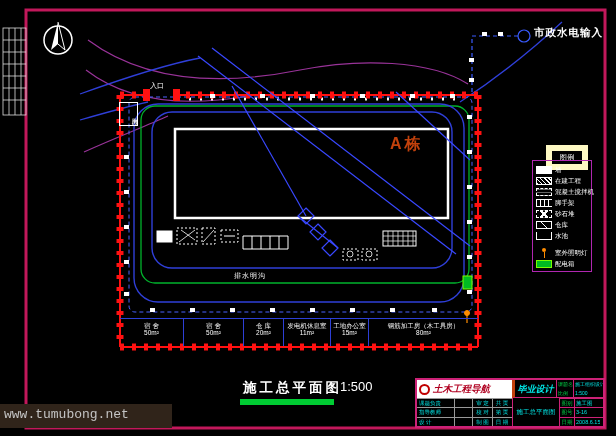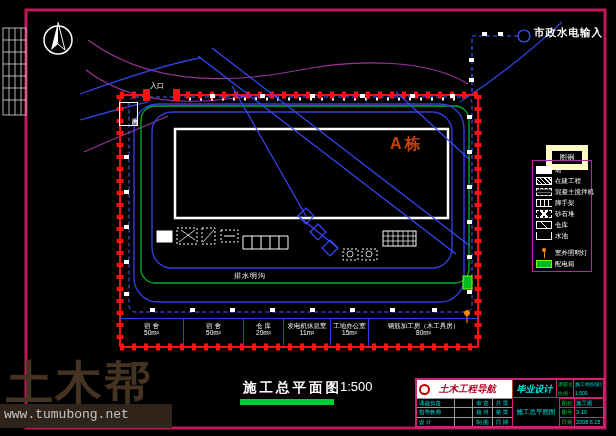--- a/index.html
+++ b/index.html
@@ -52,25 +52,25 @@
   
   .cap-title{left:243px;top:379px;font-size:13.5px;font-weight:bold;letter-spacing:3px;}
   .cap-scale{left:340px;top:379px;font-size:13px;}
   .cap-bar{position:absolute;left:240px;top:399px;width:94px;height:6px;background:#00cc33;}
 
   
   .tb{position:absolute;left:415px;top:378px;width:190px;height:50px;border:2px solid #cc2277;
       box-sizing:border-box;}
   .tb *{box-sizing:border-box;}
   .tb-logo{position:absolute;left:0;top:0;width:95px;height:18px;background:#fff;
-      display:flex;align-items:center;gap:9px;padding-left:2px;}
+      display:flex;align-items:center;gap:3px;padding-left:2px;}
   .tb-logo-circle{width:11px;height:11px;border:2px solid #c00000;border-radius:50%;flex:none;}
   .tb-logo-text{color:#b00020;font-size:9.5px;font-weight:bold;font-style:italic;
       font-family:"Liberation Serif",serif;white-space:nowrap;}
-  .tb-stage{position:absolute;left:95px;top:0;width:44px;height:18px;border-left:1px solid #c2410c;
+  .tb-stage{position:absolute;left:95px;top:0;width:44px;height:18px;border-left:3px solid #c2410c;
       border-bottom:1px solid #cc2277;color:#00e5e5;font-size:9px;font-weight:bold;font-style:italic;
       text-align:center;line-height:18px;}
   .tb-proj{position:absolute;left:139px;top:0;width:47px;height:18px;border-left:1px solid #cc2277;
       border-bottom:1px solid #cc2277;font-size:5px;line-height:9px;}
   .tb-proj .pr{display:flex;height:9px;overflow:hidden;}
   .tb-proj .pl{color:#00cc44;width:17px;flex:none;border-right:1px solid #cc2277;padding-left:1px;}
   .tb-proj .pv{color:#00e5e5;white-space:nowrap;padding-left:1px;}
   .tb-left{position:absolute;left:0;top:18px;width:95px;height:28px;}
   .tb-left .r{display:flex;height:9.3px;border-top:1px solid #999;font-size:5.5px;color:#00e5e5;
       line-height:9px;}
@@ -366,17 +366,16 @@
         <span class="rl">图号</span>
         <span class="rv">3-16</span>
       </div>
       <div class="r">
         <span class="rl">日期</span>
         <span class="rv">2008.6.15</span>
       </div>
     </div>
   </div>
 
-  <div class="t wm-brand">土木帮</div>
   <div class="wm-bar"></div>
   <div class="t wm-url">www.tumubong.net</div>
 
 </div>
 
 </body></html>

